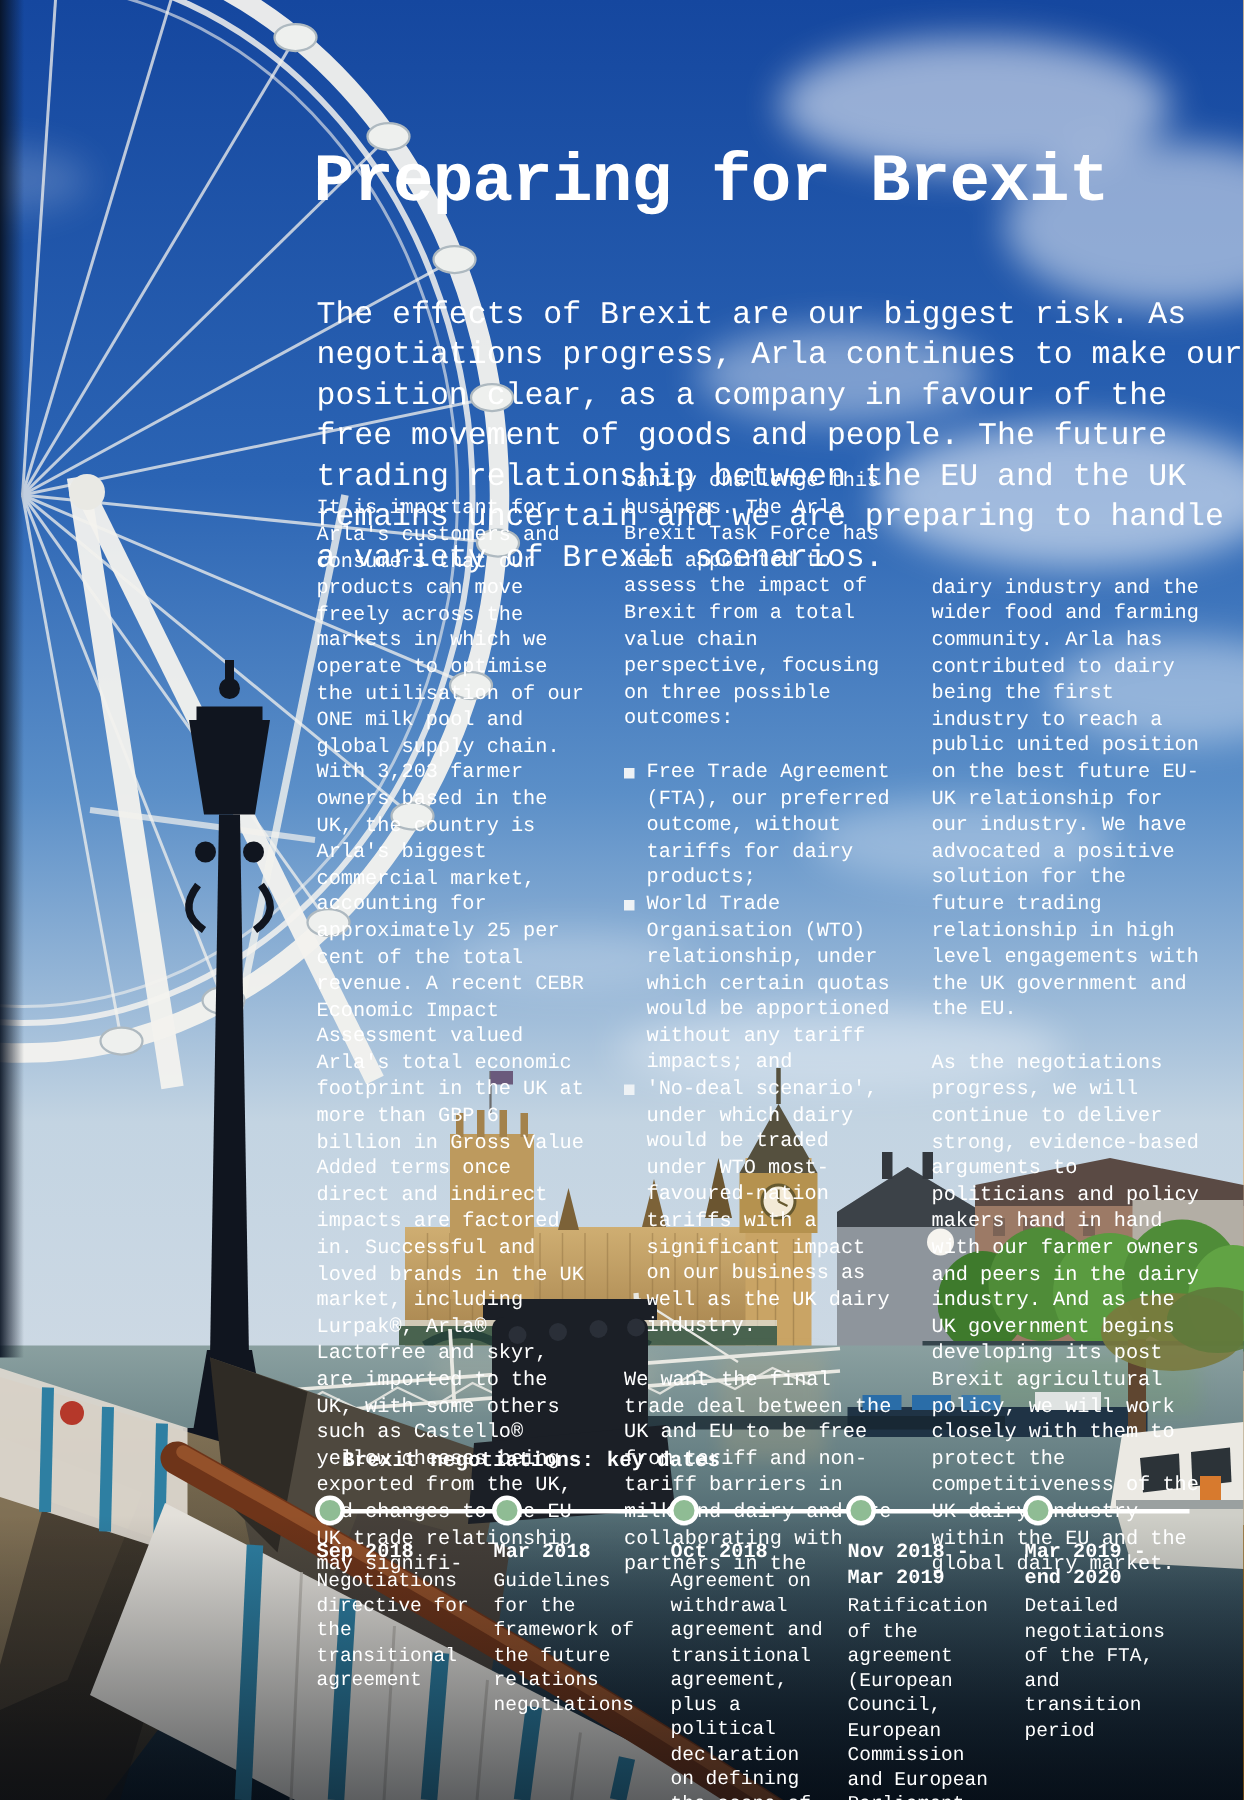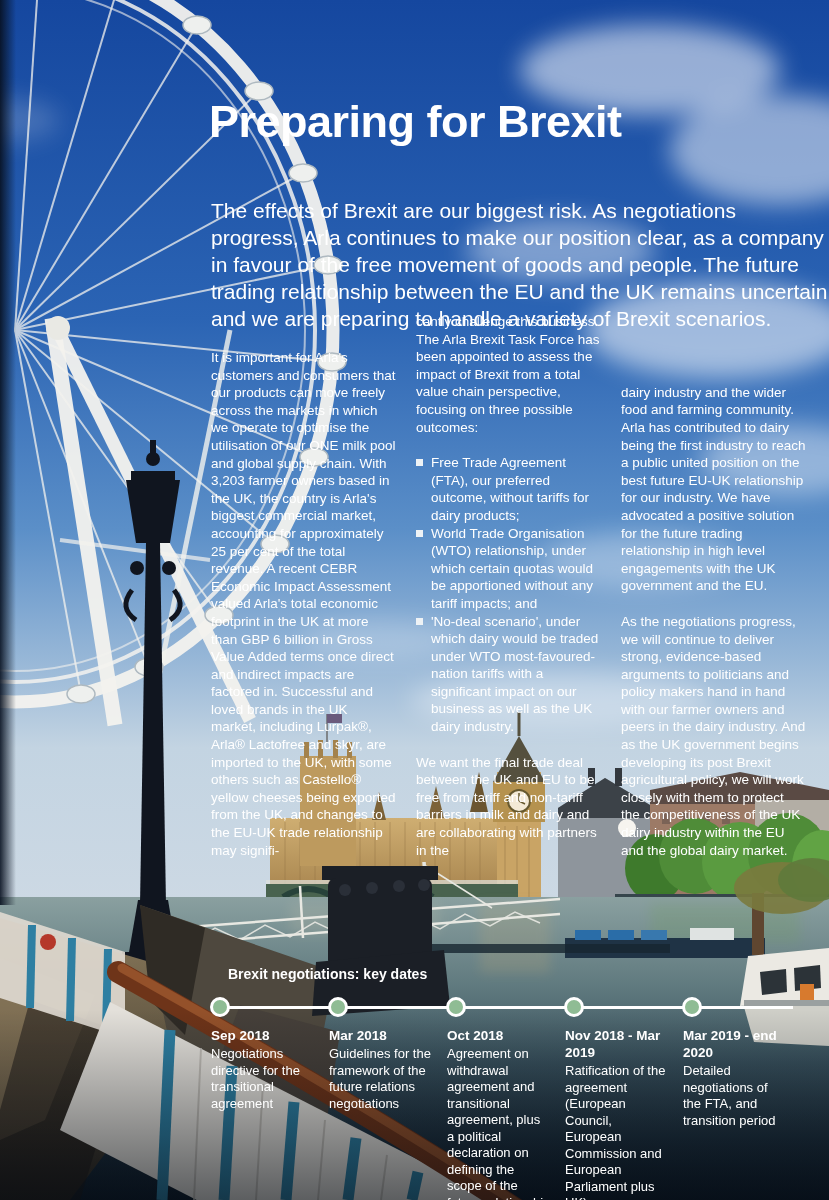--- a/index.html
+++ b/index.html
@@ -1,18 +1,18 @@
 <!DOCTYPE html>
 <html><head>
 <meta charset="utf-8">
 <style>
   html,body{margin:0;padding:0;background:#ffffff;}
   .page{
     position:relative;width:829px;height:1200px;overflow:hidden;
-    font-family:Liberation Sans, sans-serif;color:#ffffff;background:#a16207;
+    font-family:Liberation Mono, monospace;color:#ffffff;background:#a16207;
   }
   .bg-svg{position:absolute;left:0;top:0;width:829px;height:1200px;display:block;}
 
   .page-title{
     position:absolute;left:209px;top:68px;width:600px;
     font-size:45px;font-weight:bold;letter-spacing:-0.5px;line-height:1.05;
   }
   .intro{
     position:absolute;left:211px;top:151px;width:618px;
     font-size:21px;line-height:27px;font-weight:normal;margin-top:46px;

